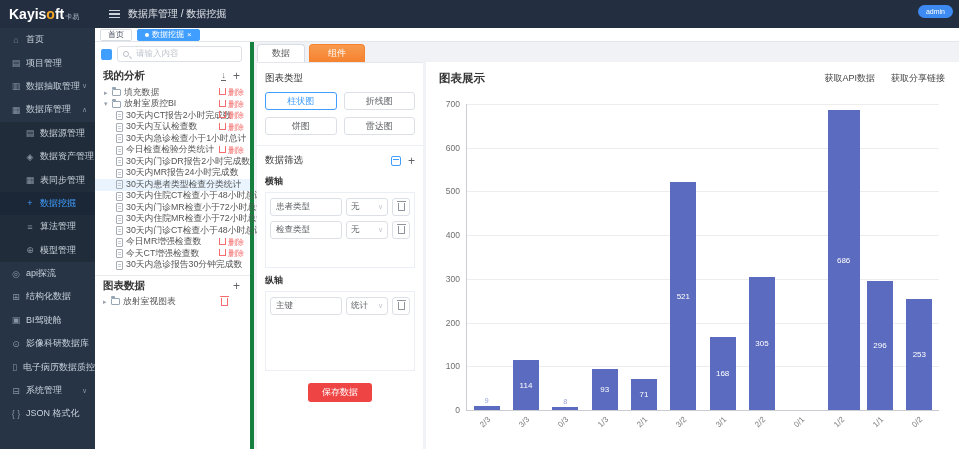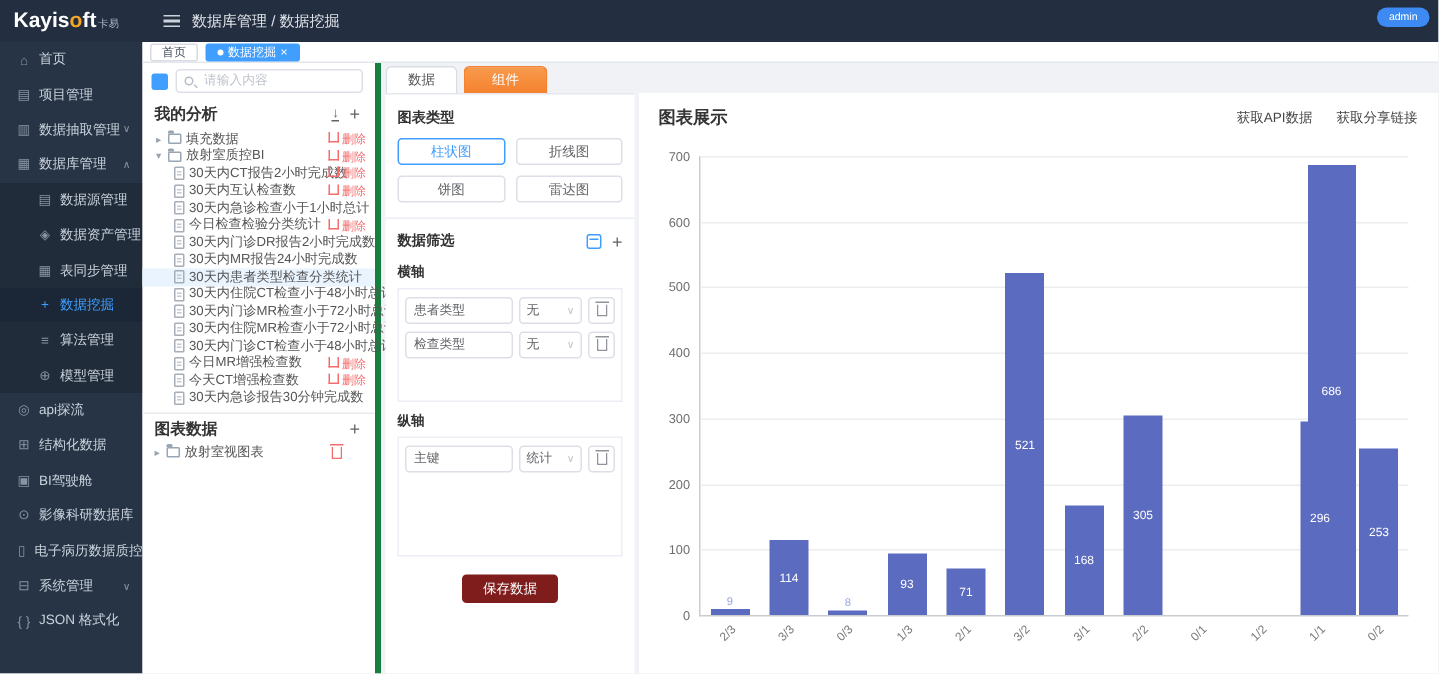--- a/index.html
+++ b/index.html
@@ -89,21 +89,21 @@
   
   .mid-col { position:absolute; left:162px; top:14px; width:166px; height:407px; }
   .mid-tabs { height:20px; display:flex; align-items:flex-end; }
   .mtab { height:18px; padding:0 14px; display:flex; align-items:center; font-size:9px;
     border:1px solid #d8dce5; border-bottom:none; border-radius:4px 4px 0 0; background:#fff;
     color:#555; margin-right:4px; cursor:pointer; }
   .mtab.active { background:linear-gradient(#f89a4d,#f5822f); border-color:#f5822f; color:#fff;
     padding:0 18px; }
   .mid-body { position:absolute; left:0; top:20px; right:0; bottom:0; background:#fff;
     border-top:1px solid #e4e7ed; padding:9px 8px; }
-  .sec-title { font-size:9.5px; color:#333; font-weight:bold; }
+  .sec-title { font-size:9.5px; color:#333; font-weight:normal; }
   .type-grid { display:grid; grid-template-columns:1fr 1fr; gap:7px; margin-top:7px; }
   .type-btn { height:18px; border:1px solid #dcdfe6; border-radius:3px; background:#fff;
     font-size:9px; color:#606266; cursor:pointer; font-family:inherit; }
   .type-btn.selected { border-color:#409eff; color:#409eff; }
   .hdiv { border-top:1px solid #ebeef5; margin:10px -8px 8px; }
   .filter-row { display:flex; align-items:center; justify-content:space-between; margin-bottom:8px; }
   .cal { position:relative; width:10px; height:10px; border:1px solid #409eff; border-radius:2px;
     display:inline-block; cursor:pointer; }
   .cal::before { content:""; position:absolute; left:1px; right:1px; top:2px; height:1px; background:#409eff; }
   .axis-label { font-size:9px; color:#333; font-weight:bold; margin:6px 0 4px; }
@@ -115,21 +115,21 @@
     display:flex; align-items:center; padding-left:5px; font-size:8.5px; color:#606266; cursor:text; }
   .f-select { width:42px; height:18px; border:1px solid #dcdfe6; border-radius:3px;
     display:flex; align-items:center; justify-content:space-between; padding:0 4px;
     font-size:8.5px; color:#606266; cursor:pointer; }
   .f-select .chev { color:#c0c4cc; font-size:7px; }
   .f-trash { width:18px; height:18px; border:1px solid #dcdfe6; border-radius:3px; background:#fff;
     display:flex; align-items:center; justify-content:center; cursor:pointer; }
   .f-trash .t { position:relative; width:7px; height:8px; border:1px solid #909399; border-top:none;
     border-radius:0 0 1px 1px; }
   .f-trash .t::before { content:""; position:absolute; left:-2px; top:-2px; width:9px; height:1px; background:#909399; }
-  .save-btn { display:block; margin:12px auto 0; width:64px; height:19px; background:#7f1d1d;
+  .save-btn { display:block; margin:12px auto 0; width:64px; height:19px; background:#ef4444;
     color:#fff; border:none; border-radius:3px; font-size:9px; cursor:pointer; font-family:inherit; }
 
   
   .chart-card { position:absolute; left:331px; top:34px; width:533px; height:387px; background:#fff; }
   .chart-head { display:flex; align-items:center; justify-content:space-between; padding:9px 14px 0 13px; }
   .chart-title { font-size:11.5px; color:#333; font-weight:bold; }
   .chart-links { display:inline-flex; gap:16px; }
   .chart-links span { font-size:9px; color:#454545; cursor:pointer; }
   .chart-area { position:absolute; left:6px; right:6px; top:30px; bottom:4px; }
   .plot { position:absolute; left:34px; right:14px; top:12px; bottom:34px;
@@ -445,21 +445,21 @@
             </div>
             <div class="bar" style="left: 203.333px; width: 26px; height: 227.751px;">
               <span class="bl">521</span>
             </div>
             <div class="bar" style="left: 242.667px; width: 26px; height: 73.44px;">
               <span class="bl">168</span>
             </div>
             <div class="bar" style="left: 282px; width: 26px; height: 133.329px;">
               <span class="bl">305</span>
             </div>
-            <div class="bar" style="left: 360.667px; width: 32px; height: 299.88px; margin-left: 44px;">
+            <div class="bar" style="left: 360.667px; width: 32px; height: 299.88px;">
               <span class="bl">686</span>
             </div>
             <div class="bar" style="left: 400px; width: 26px; height: 129.394px;">
               <span class="bl">296</span>
             </div>
             <div class="bar" style="left: 439.333px; width: 26px; height: 110.597px;">
               <span class="bl">253</span>
             </div>
           </div>
       <div class="ytick" style="top: 313px; left: 0px; width: 28px;">0</div>

